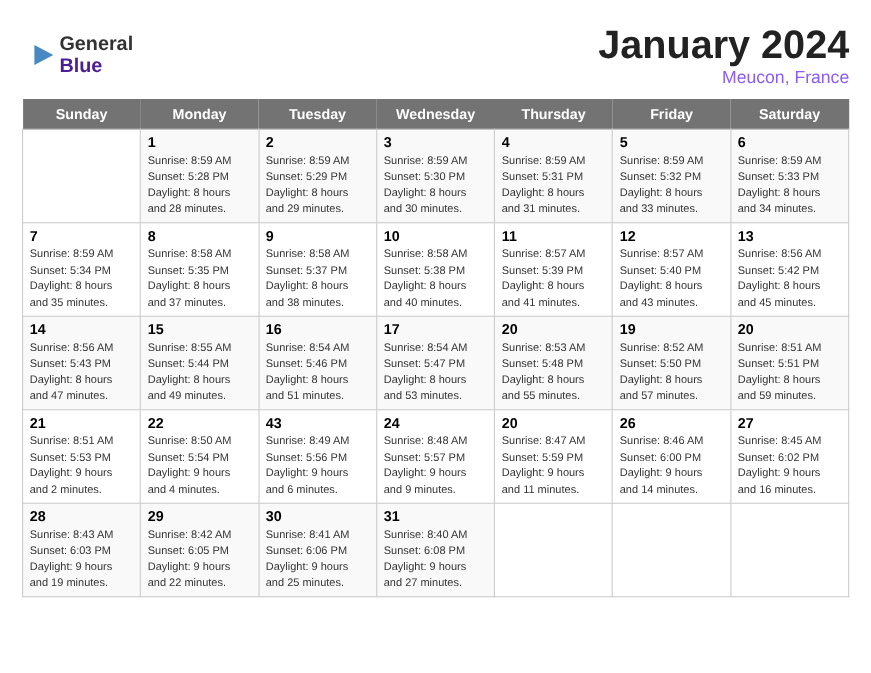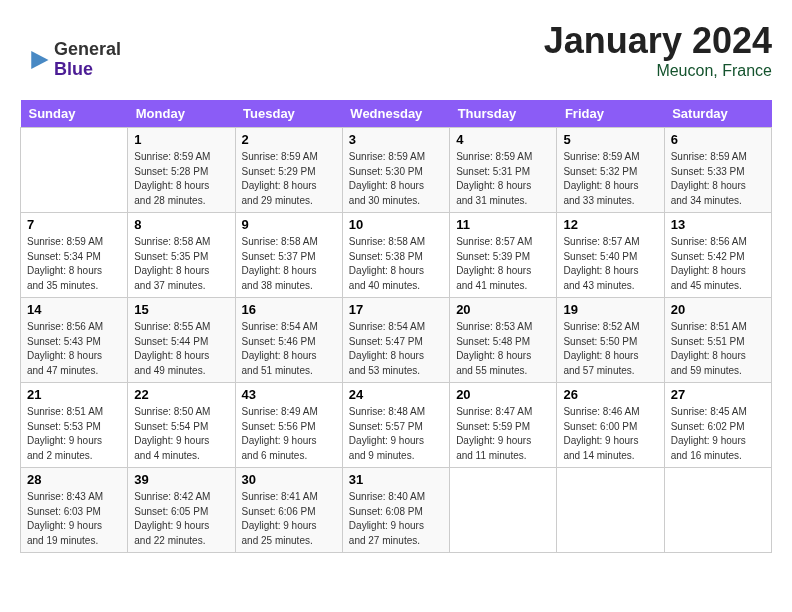--- a/index.html
+++ b/index.html
@@ -6,22 +6,22 @@
     body {
       font-family: Arial, sans-serif;
       background: #fff;
       width: 792px;
       min-height: 612px;
       padding: 20px;
     }
     .header {
       display: flex;
       justify-content: space-between;
-      align-items: flex-end;
-      margin-bottom: 20px;
+      align-items: center;
+      margin-bottom: 10px;
     }
     .logo {
       display: flex;
       align-items: center;
       gap: 4px;
     }
     .logo-text {
       font-size: 18px;
       font-weight: bold;
       line-height: 1.1;
@@ -35,32 +35,32 @@
     .title-area {
       text-align: right;
     }
     .month-title {
       font-size: 36px;
       font-weight: bold;
       color: #222;
     }
     .location {
       font-size: 16px;
-      color: #14532d;
+      color: #8b5cf6;
     }
     table {
       width: 100%;
       border-collapse: collapse;
       font-size: 11px;
     }
     thead th {
-      background-color: #8b5cf6;
+      background-color: #737373;
       color: #fff;
       padding: 6px 8px;
-      text-align: left;
+      text-align: center;
       font-size: 13px;
       font-weight: bold;
     }
     tbody td {
       border: 1px solid #ccc;
       vertical-align: top;
       padding: 4px 6px;
       width: 107px;
       min-height: 80px;
       background: #fff;
@@ -233,21 +233,21 @@
           <span class="day-num">27</span>
           <div class="day-info">Sunrise: 8:45 AM<br>Sunset: 6:02 PM<br>Daylight: 9 hours<br>and 16 minutes.</div>
         </td>
       </tr>
       <tr>
         <td>
           <span class="day-num">28</span>
           <div class="day-info">Sunrise: 8:43 AM<br>Sunset: 6:03 PM<br>Daylight: 9 hours<br>and 19 minutes.</div>
         </td>
         <td>
-          <span class="day-num">39</span>
+          <span class="day-num">29</span>
           <div class="day-info">Sunrise: 8:42 AM<br>Sunset: 6:05 PM<br>Daylight: 9 hours<br>and 22 minutes.</div>
         </td>
         <td>
           <span class="day-num">30</span>
           <div class="day-info">Sunrise: 8:41 AM<br>Sunset: 6:06 PM<br>Daylight: 9 hours<br>and 25 minutes.</div>
         </td>
         <td>
           <span class="day-num">31</span>
           <div class="day-info">Sunrise: 8:40 AM<br>Sunset: 6:08 PM<br>Daylight: 9 hours<br>and 27 minutes.</div>
         </td>

